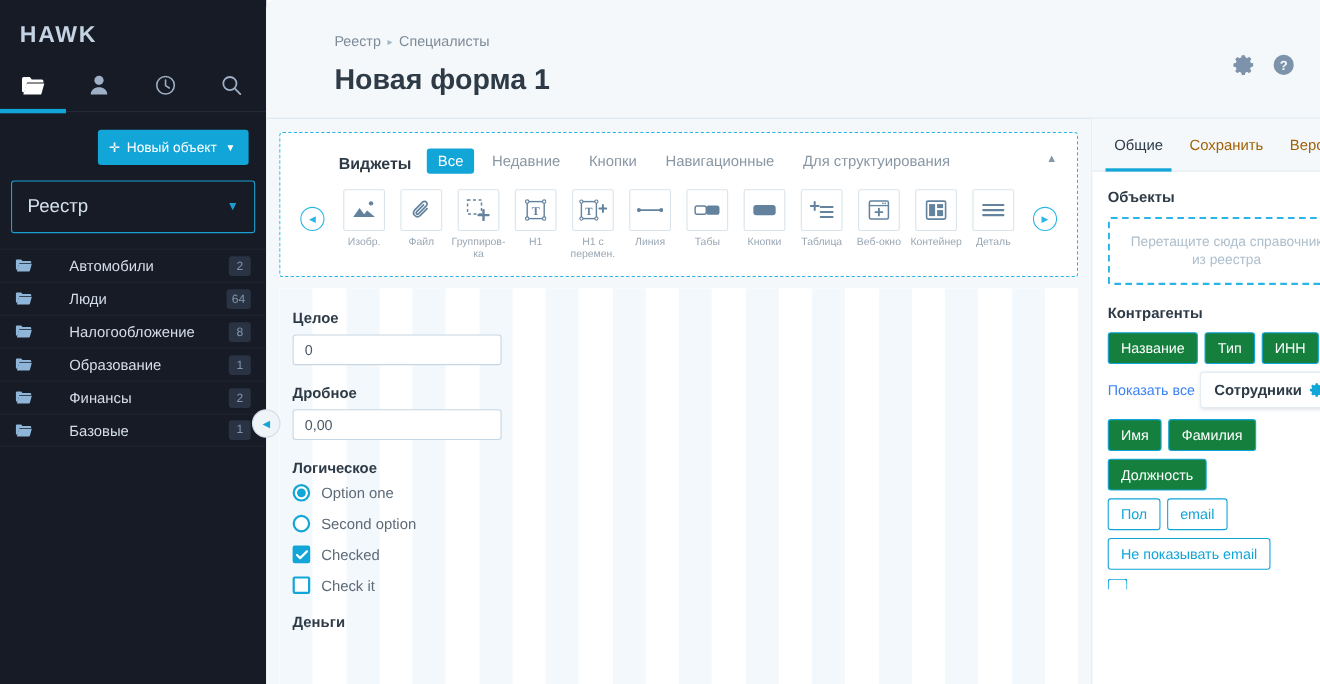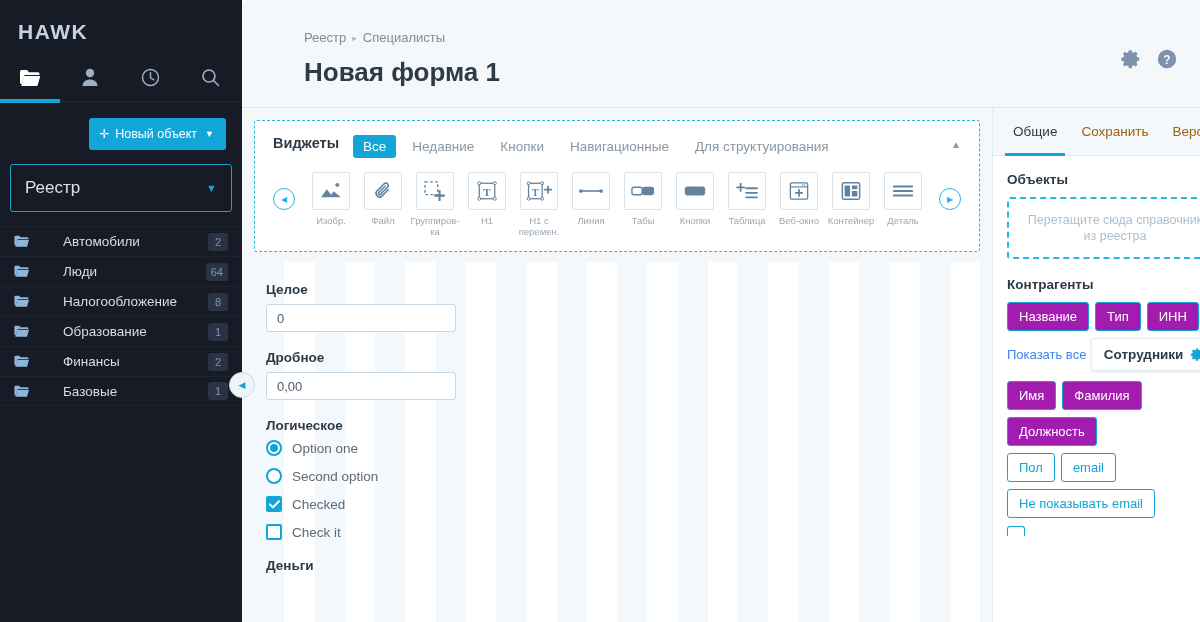--- a/index.html
+++ b/index.html
@@ -129,21 +129,21 @@
   .center { flex: 1; position: relative; padding: 12px 12px 0 12px; }
 
   .widgets-panel {
     border: 1px dashed #29b6e6;
     border-radius: 3px;
     background: #ffffff;
     height: 132px;
     position: relative;
     padding: 14px 18px 0 18px;
   }
-  .wtabs { display: flex; align-items: flex-start; gap: 6px; }
+  .wtabs { display: flex; align-items: flex-end; gap: 6px; margin-left: 35px; }
   .wtabs .wtitle { font-size: 14.5px; font-weight: bold; color: #2e3b47; margin-right: 8px; }
   .wtab {
     font-size: 13.5px; color: #8a97a4;
     padding: 4px 10px; border-radius: 3px; cursor: pointer;
   }
   .wtab.active { background: #12a5d8; color: #fff; }
   .wcollapse {
     position: absolute; right: 18px; top: 18px;
     color: #8397ab; font-size: 10px; cursor: pointer;
   }
@@ -244,21 +244,21 @@
     border: 2px dashed #29b6e6; border-radius: 3px;
     height: 62px;
     display: flex; align-items: center; justify-content: center;
     text-align: center;
     font-size: 12.5px; color: #aebfcc; line-height: 16px;
     padding: 0 16px;
     margin-bottom: 18px;
   }
   .tagrow { display: flex; flex-wrap: wrap; gap: 6px; margin-bottom: 7px; }
   .tag {
-    background: #a21caf; color: #fff;
+    background: #15803d; color: #fff;
     border: 1px solid #12a5d8;
     border-radius: 3px;
     font-size: 13px;
     padding: 6px 11px;
     cursor: pointer;
     white-space: nowrap;
   }
   .tag.outline { background: #fff; color: #12a5d8; }
   .showall {
     font-size: 13px; color: #3b82f6; cursor: pointer;

